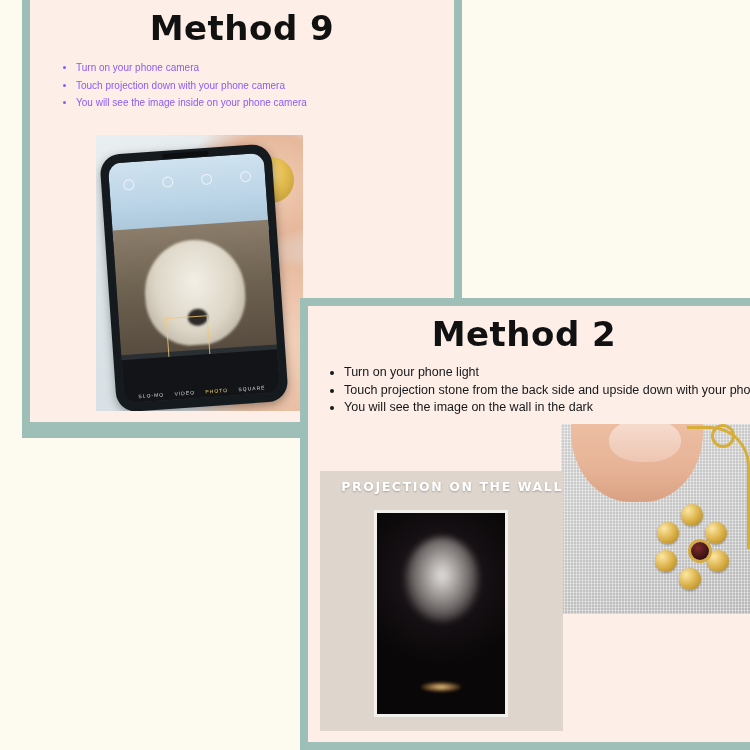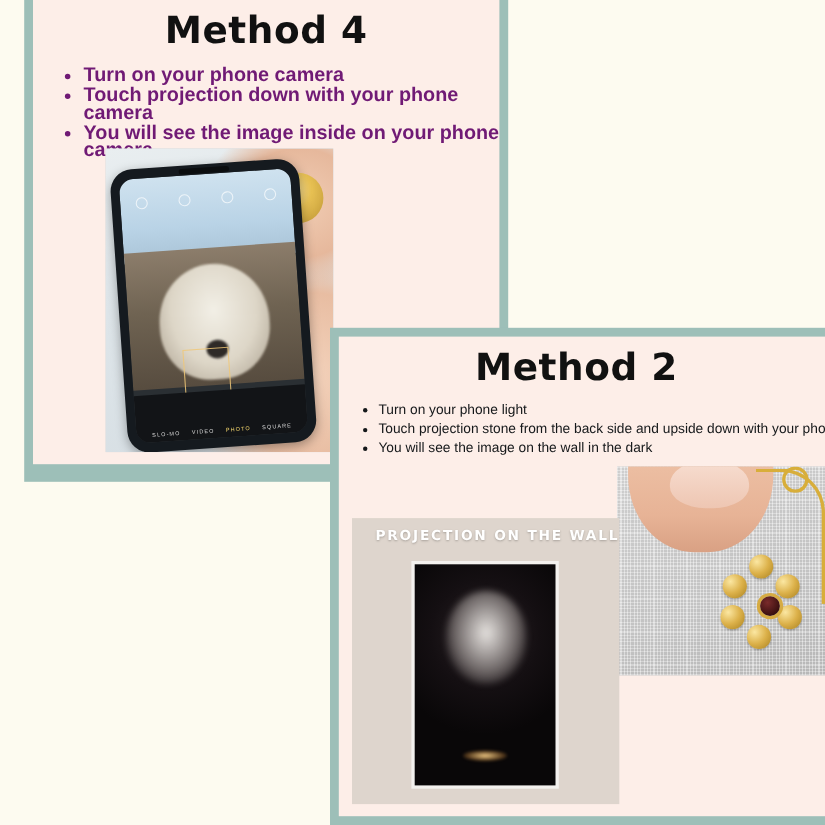--- a/index.html
+++ b/index.html
@@ -56,24 +56,23 @@
   }
 
   .bullets1 {
     position: absolute;
     left: 24px;
     top: 60px;
     width: 380px;
     margin: 0;
     padding: 0 0 0 22px;
     list-style: disc;
-    color: #701a75;
-    font-size: 18px;
+    color: #8b5cf6;
+    font-size: 10px;
     line-height: 16.5px;
-    font-weight: bold;
   }
   .bullets1 li { margin: 0 0 1px 0; }
 
   
   .photo1 {
     position: absolute;
     left: 66px;
     top: 135px;
     width: 207px;
     height: 276px;
@@ -352,21 +351,21 @@
   }
 </style>
 </head>
 <body>
 
 <div class="stage">
 
   <div class="card1">
     <div class="card1-inner">
 
-      <div class="card1-title">Method 4</div>
+      <div class="card1-title">Method 9</div>
 
       <ul class="bullets1">
         <li>Turn on your phone camera</li>
         <li>Touch projection down with your phone camera</li>
         <li>You will see the image inside on your phone camera</li>
       </ul>
 
       <div class="photo1">
         <div class="p1-hand"></div>
         <div class="p1-chain"></div>

